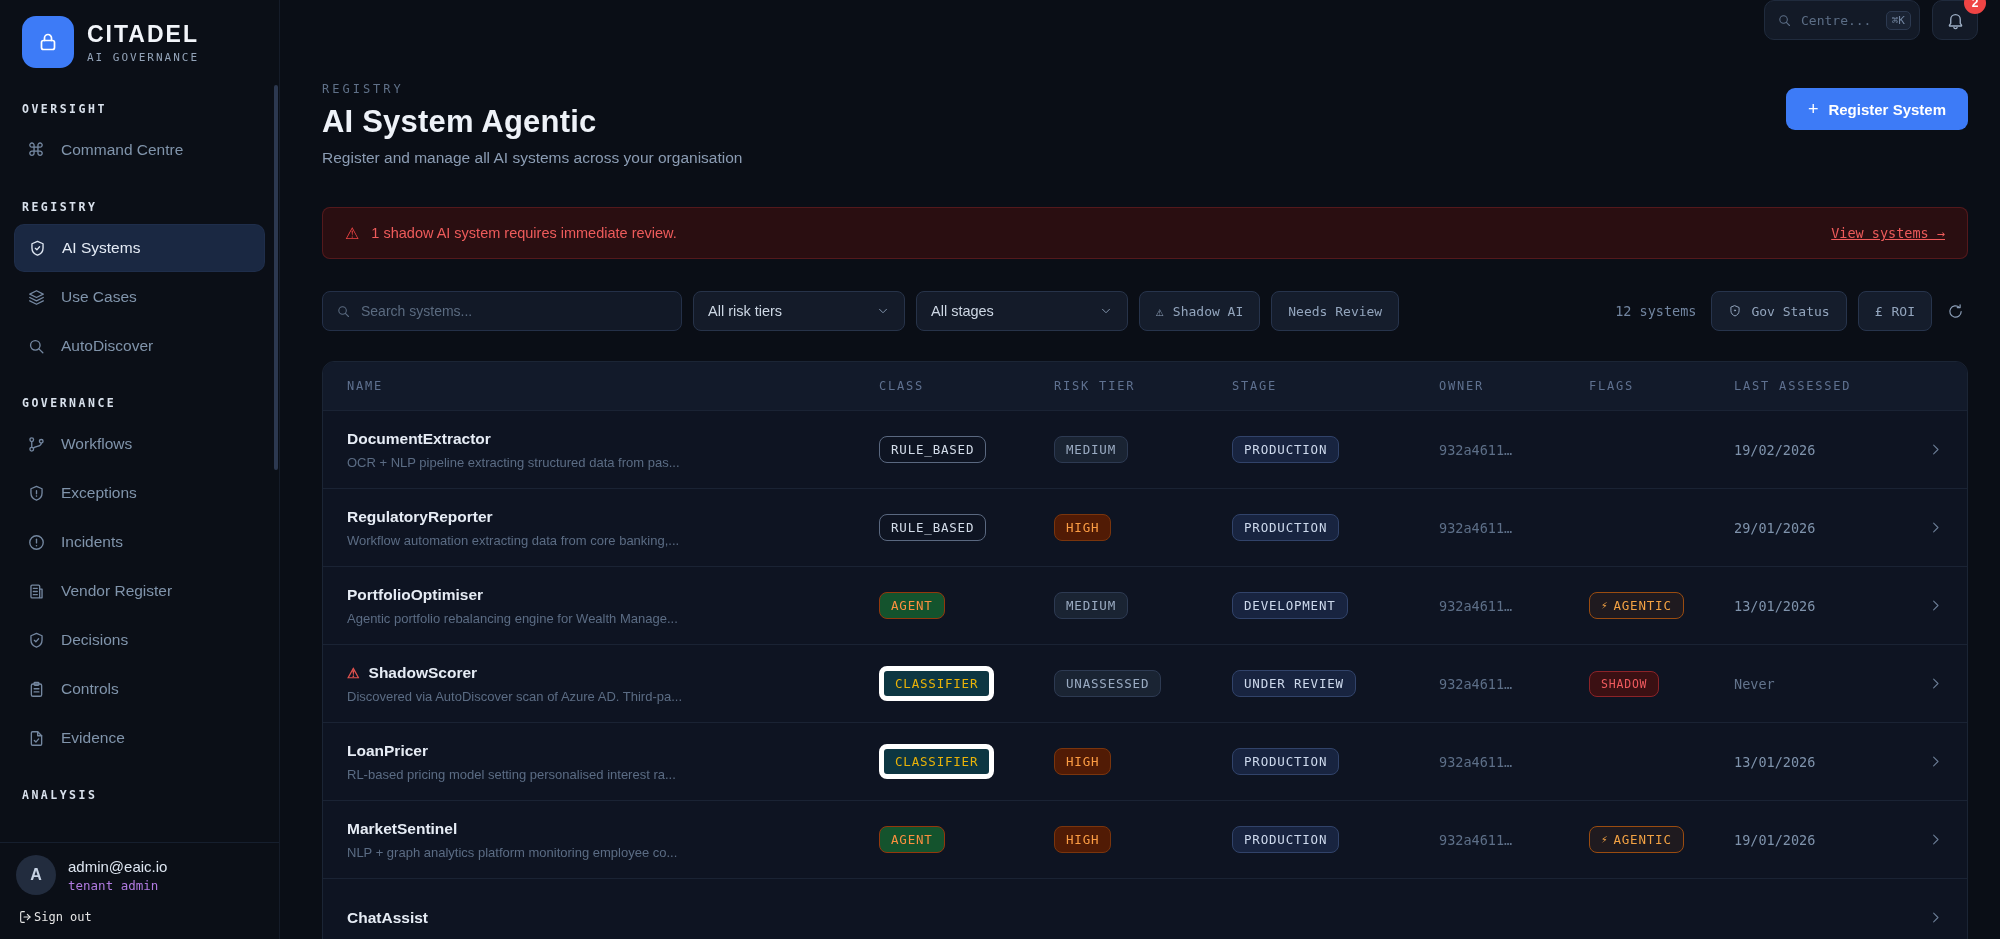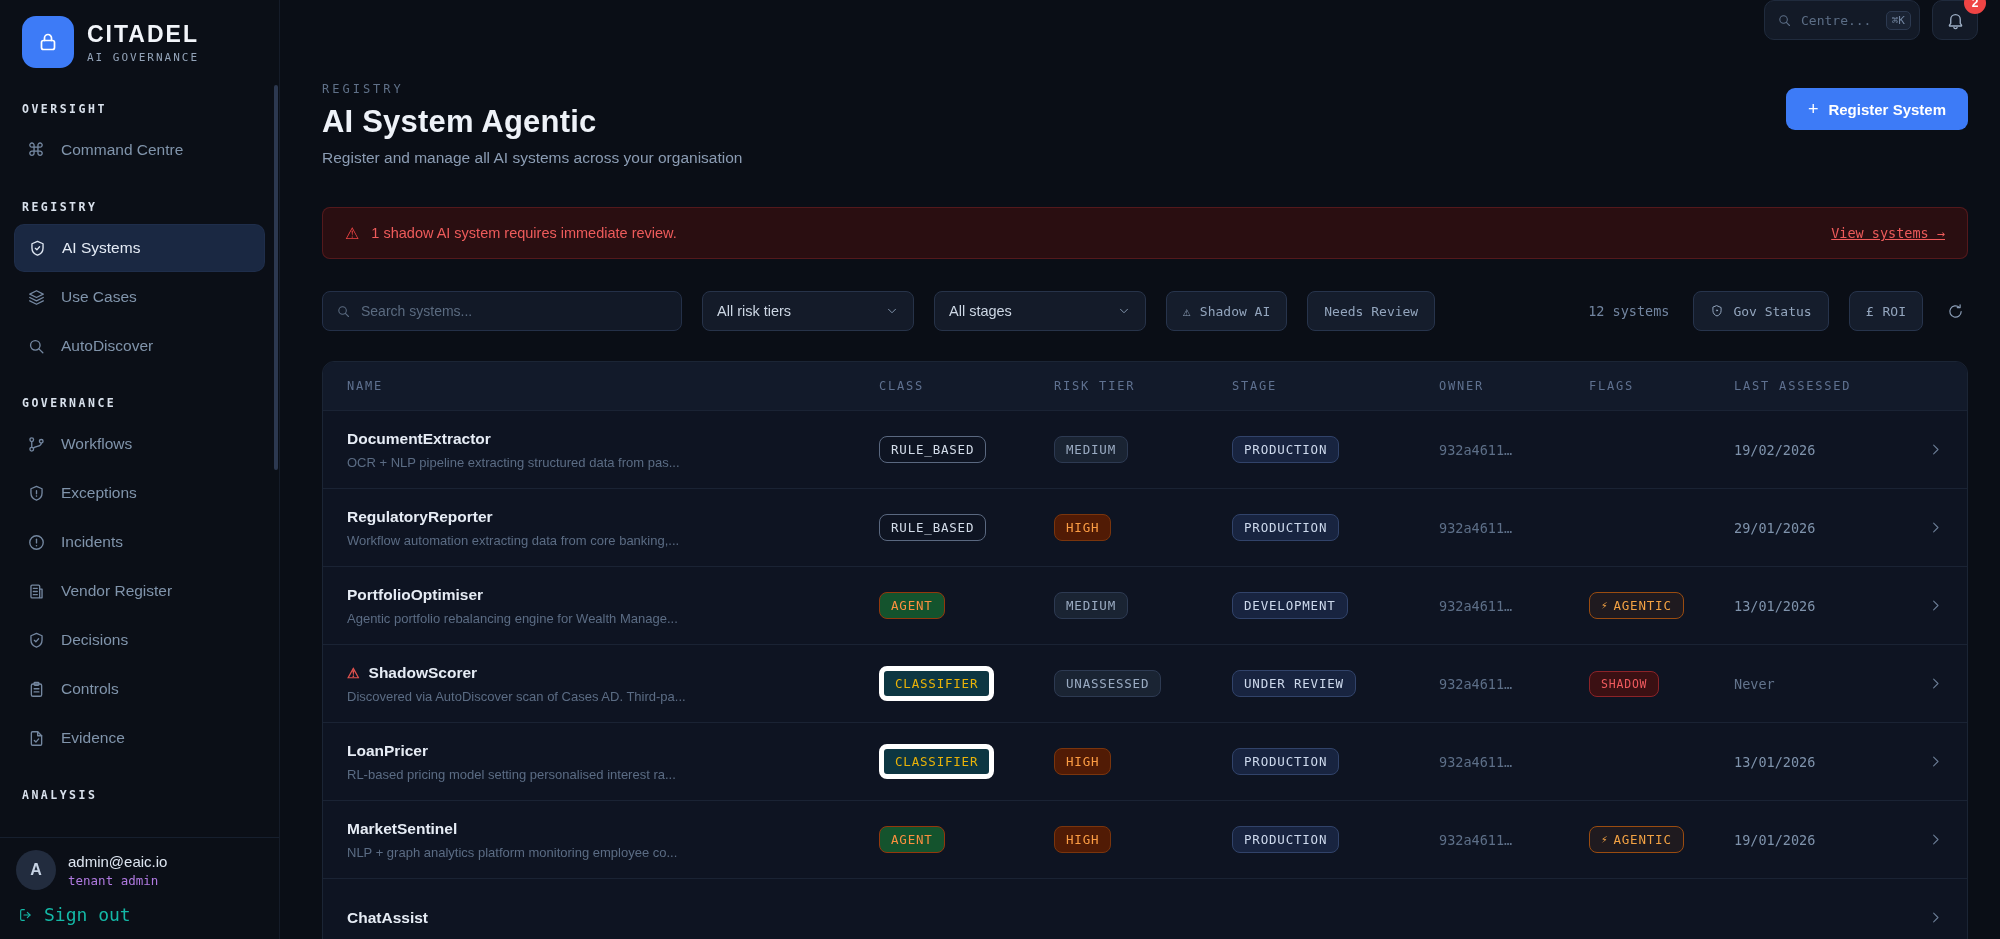--- a/index.html
+++ b/index.html
@@ -23,21 +23,21 @@
   .nav-item { display:flex; align-items:center; gap:15px; height:48px; padding:0 12px; border-radius:10px; color:#8094ab; font-size:15.5px; cursor:pointer; margin-bottom:1px; }
   .nav-item .nav-icon { width:20px; height:20px; display:flex; align-items:center; justify-content:center; color:#7487a0; }
   .nav-item.active { background:#1a2842; color:#e4ebf5; border:1px solid #24345380; }
   .nav-item.active .nav-icon { color:#dfe7f2; }
   .cmdglyph { font-size:18px; line-height:1; }
   .user-panel { border-top:1px solid #161f2e; padding:12px 16px 10px 16px; }
   .user-row { display:flex; align-items:center; gap:12px; }
   .avatar { width:40px; height:40px; border-radius:50%; background:#222c3e; color:#c7d3e4; font-size:16px; font-weight:700; display:flex; align-items:center; justify-content:center; }
   .user-email { font-size:15px; color:#dde5f0; }
   .user-role { font-family:"DejaVu Sans Mono",monospace; font-size:12.5px; color:#b07ae0; margin-top:3px; }
-  .signout { display:flex; align-items:center; gap:10px; margin:14px 0 4px 2px; font-family:"DejaVu Sans Mono",monospace; font-size:18px; color:#14b8a6; cursor:pointer; }
+  .signout { display:flex; align-items:center; margin:14px 0 4px 2px; font-family:"DejaVu Sans Mono",monospace; font-size:12px; color:#e5e5e5; cursor:pointer; }
 
   
   .main { flex:1; display:flex; flex-direction:column; position:relative; background:#0a0e16; }
   .topbar { height:60px; display:flex; align-items:center; justify-content:flex-end; gap:12px; padding:0 22px; }
   .search-pill { display:flex; align-items:center; gap:9px; height:40px; width:156px; padding:0 8px 0 12px; background:#131a27; border:1px solid #202b3d; border-radius:10px; color:#5c6e86; cursor:pointer; }
   .search-pill .ph { font-family:"DejaVu Sans Mono",monospace; font-size:13px; }
   .kbd { margin-left:auto; font-family:"DejaVu Sans Mono",monospace; font-size:11px; color:#7285a0; border:1px solid #2c3950; background:#1a2333; border-radius:5px; padding:2px 5px; }
   .bell-wrap { position:relative; }
   .bell-btn { width:46px; height:40px; background:#131a27; border:1px solid #202b3d; border-radius:10px; display:flex; align-items:center; justify-content:center; color:#9fb0c6; cursor:pointer; }
   .notif-badge { position:absolute; top:-8px; right:-8px; min-width:22px; height:22px; padding:0 5px; background:#ef4444; border-radius:999px; color:#fff; font-size:12px; font-weight:700; display:flex; align-items:center; justify-content:center; }
@@ -48,21 +48,21 @@
   .page-title { font-size:31px; font-weight:700; color:#eef2f8; margin-top:8px; letter-spacing:0.2px; }
   .page-sub { font-size:15.5px; color:#8b9cb3; margin-top:9px; }
   .btn-primary { display:flex; align-items:center; gap:10px; background:#3d7bf7; color:#fff; border:none; border-radius:9px; padding:12px 22px; font-size:15px; font-weight:600; font-family:"Liberation Sans",sans-serif; cursor:pointer; margin-top:6px; }
   .plus { font-size:18px; font-weight:400; line-height:1; }
 
   .alert { margin-top:40px; height:52px; background:#2a0e11; border:1px solid rgba(239,68,68,.22); border-radius:8px; display:flex; align-items:center; padding:0 22px; }
   .alert-icon { color:#ef4444; font-size:16px; margin-right:12px; }
   .alert-text { font-size:14.5px; color:#ee5b5b; font-weight:500; }
   .alert-link { margin-left:auto; font-family:"DejaVu Sans Mono",monospace; font-size:13.5px; color:#ee5b5b; text-decoration:underline; cursor:pointer; }
 
-  .filterbar { margin-top:32px; display:flex; align-items:center; gap:20px;justify-content:flex-end; }
+  .filterbar { margin-top:32px; display:flex; align-items:center; gap:11px;justify-content:flex-end; }
   .f-search { display:flex; align-items:center; gap:10px; width:360px; height:40px; background:#121927; border:1px solid #243048; border-radius:8px; padding:0 13px; color:#5b6b80; }
   .f-search input { background:transparent; border:none; outline:none; color:#c6d2e2; font-size:14px; font-family:"Liberation Sans",sans-serif; width:100%; }
   .f-search input::placeholder { color:#5b6b80; }
   .f-select { display:flex; align-items:center; justify-content:space-between; width:212px; height:40px; background:#141b29; border:1px solid #273349; border-radius:8px; padding:0 14px; font-size:14.5px; color:#cdd7e4; cursor:pointer; }
   .f-select .chev { color:#8294ab; }
   .f-btn { display:flex; align-items:center; gap:9px; height:40px; background:#151d2c; border:1px solid #27344c; border-radius:8px; padding:0 16px; font-family:"DejaVu Sans Mono",monospace; font-size:13px; color:#93a5bd; cursor:pointer; }
   .spacer { flex:1; }
   .count-label { font-family:"DejaVu Sans Mono",monospace; font-size:13.5px; color:#7285a0; margin-right:4px; }
   .refresh-btn { background:none; border:none; color:#8a9cb5; cursor:pointer; padding:4px; }
 
@@ -403,21 +403,21 @@
        <div class="cell-date">13/01/2026</div>
        <span class="row-chev">
          <svg width="15" height="15" viewBox="0 0 24 24">
                   <path class="ic" d="M9 5l7 7-7 7"></path>
                 </svg>
        </span>
      </div>
             <div class="trow">
        <div class="cell-name">
          <div class="sys-name"><span class="sys-warn">⚠</span>ShadowScorer</div>
-         <div class="sys-desc">Discovered via AutoDiscover scan of Cases AD. Third-pa...</div>
+         <div class="sys-desc">Discovered via AutoDiscover scan of Azure AD. Third-pa...</div>
        </div>
        <div><span class="badge v-classifier">CLASSIFIER</span></div>
        <div><span class="badge v-neutral">UNASSESSED</span></div>
        <div><span class="badge v-stage">UNDER REVIEW</span></div>
        <div class="cell-owner">932a4611…</div>
        <div><span class="badge v-shadow">SHADOW</span></div>
        <div class="cell-date never">Never</div>
        <span class="row-chev">
          <svg width="15" height="15" viewBox="0 0 24 24">
                   <path class="ic" d="M9 5l7 7-7 7"></path>

